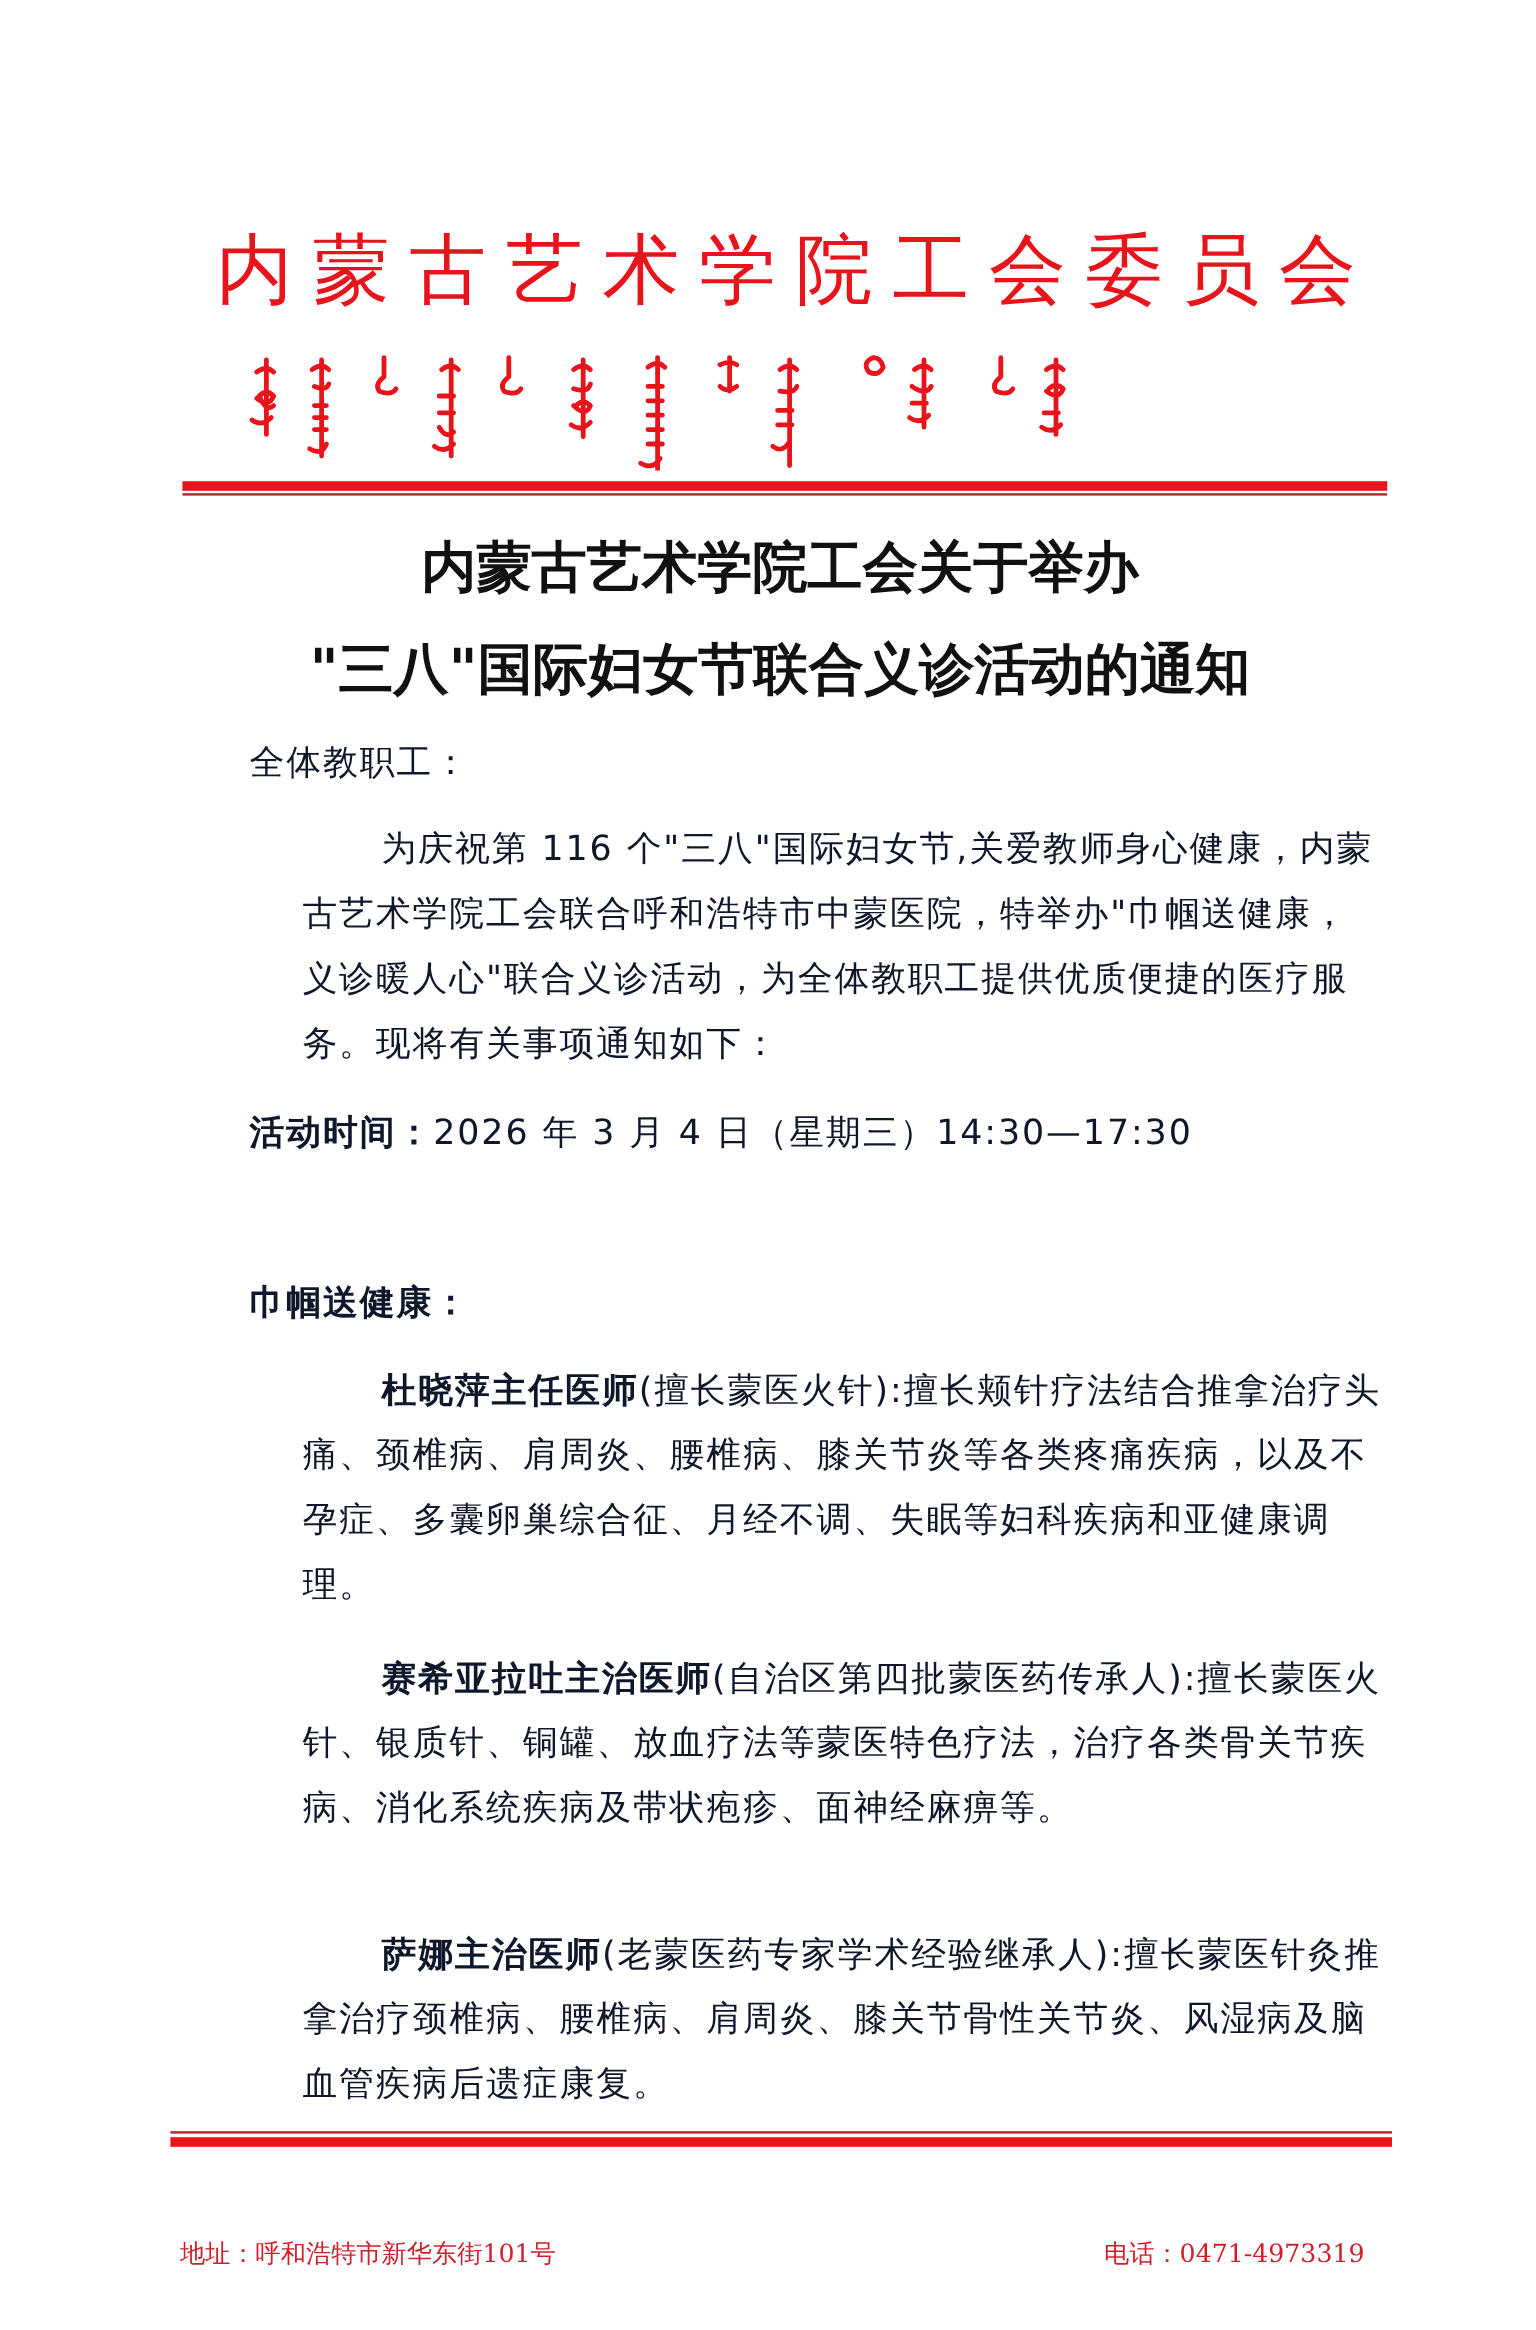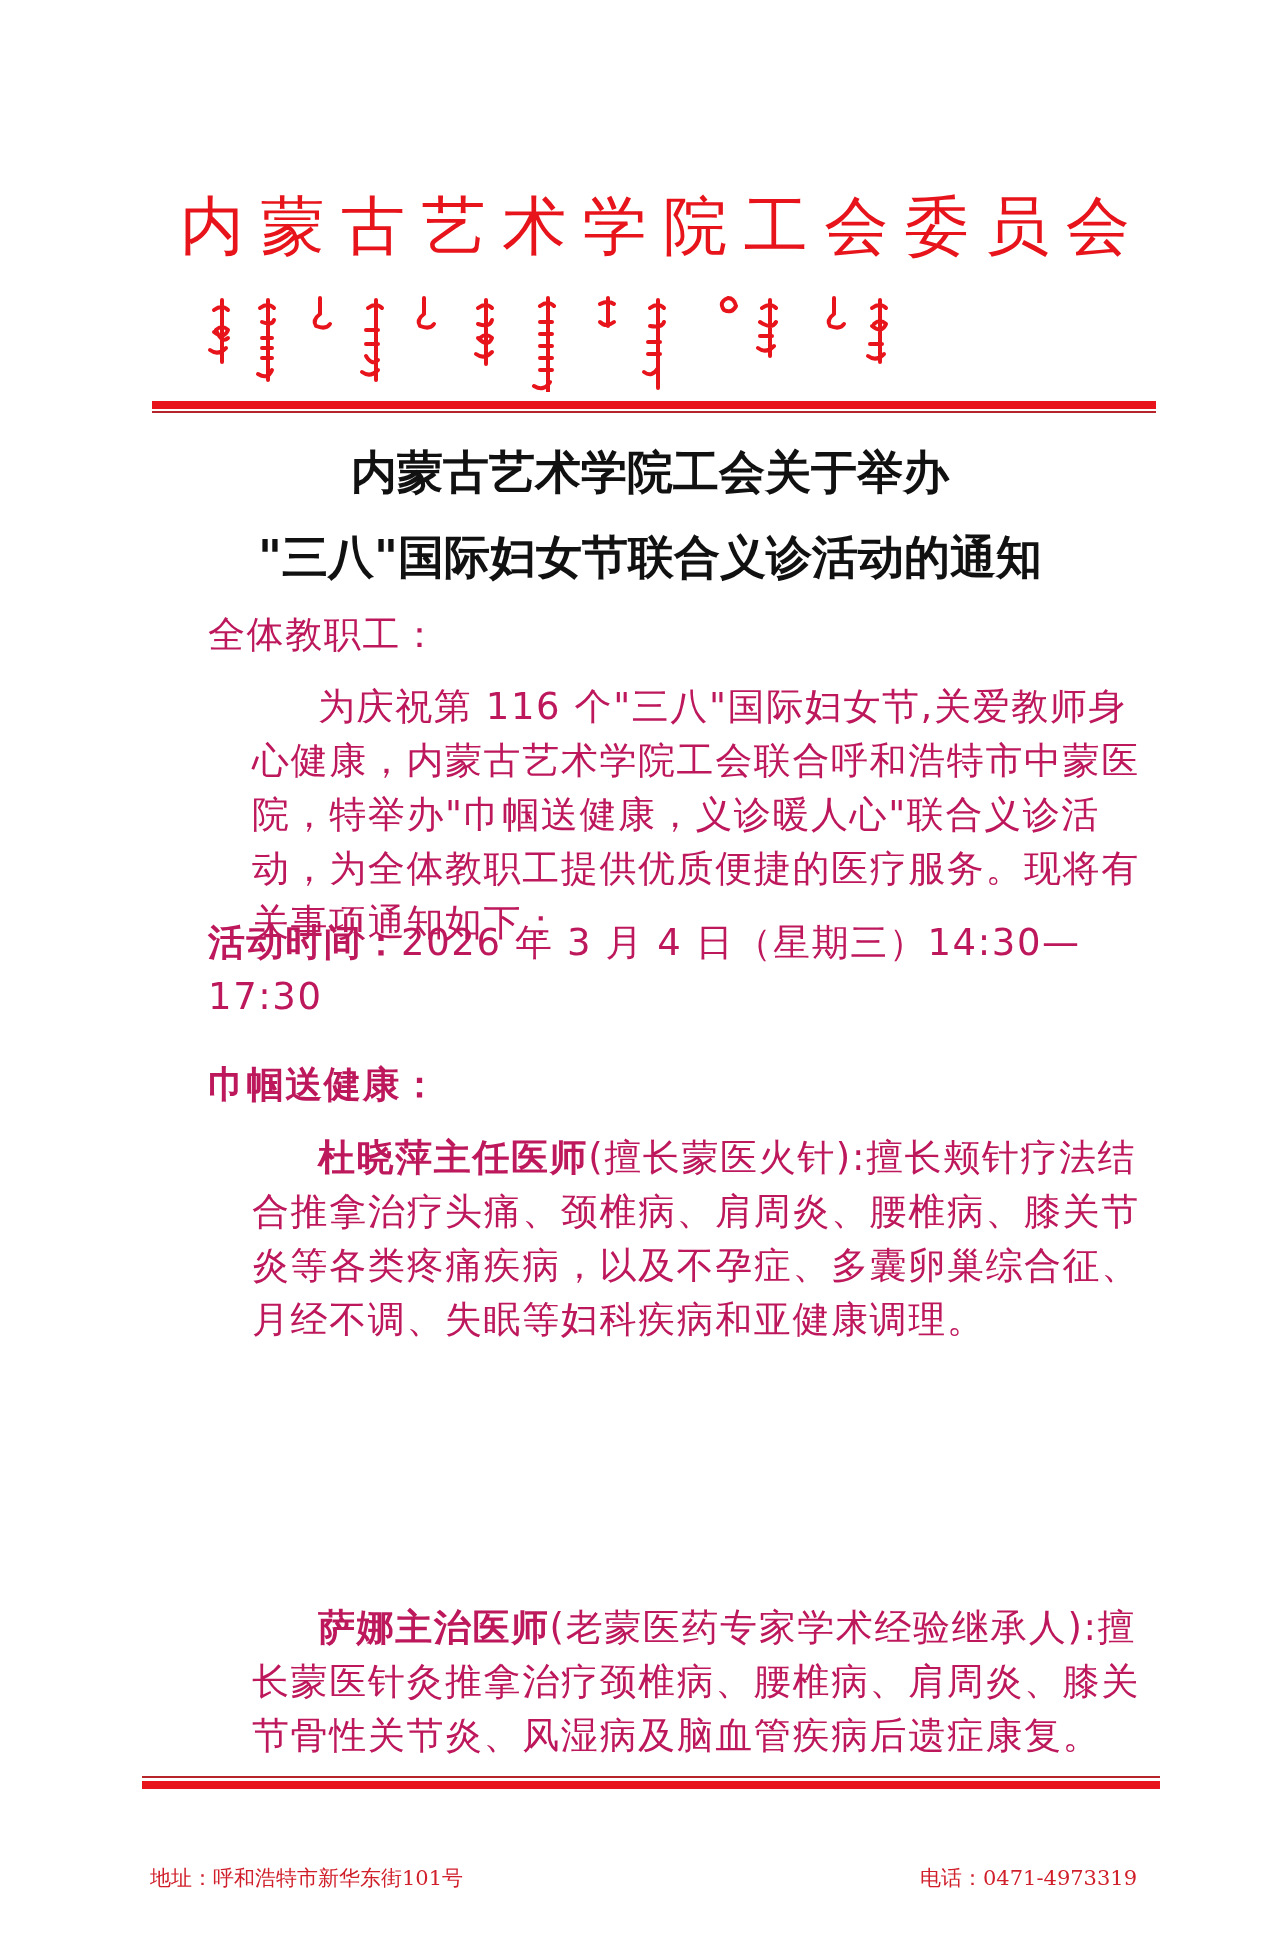--- a/index.html
+++ b/index.html
@@ -28,21 +28,21 @@
     font-family: "DejaVu Serif", "Liberation Serif", serif;
     font-weight: bold; color: #111;
     font-size: 46px; line-height: 56px;
   }
   .doc-title.l1 { top: 444px; left: 10px; }
   .doc-title.l2 { top: 529px; left: 10px; }
 
   .body-text {
     position: absolute; left: 208px; width: 900px;
     font-family: "DejaVu Sans", "Liberation Sans", sans-serif;
-    font-size: 37px; color: #be185d; letter-spacing: 1.6px;
+    font-size: 29px; color: #0f172a; letter-spacing: 1.6px;
   }
   .salutation { top: 608px; line-height: 54px; }
   .para { line-height: 54px; text-indent: 66px; margin-left: 44px; }
   .p-intro { top: 680px; }
   .info-line { line-height: 54px; }
   .info-time { top: 916px; }
   .info-place { top: 987px; }
   .info-experts { top: 1058px; }
   .lbl { font-weight: bold; font-family: "DejaVu Sans", "Liberation Sans", sans-serif; }
   .p-exp1 { top: 1131px; }
@@ -133,20 +133,23 @@
 
 
   <div class="body-text info-line info-experts">
     <span class="lbl">巾帼送健康：</span>
   </div>
 
   <div class="body-text para p-exp1">
     <span class="exp-name">杜晓萍主任医师</span><span>(擅长蒙医火针)</span><span>:擅长颊针疗法结合推拿治疗头痛、颈椎病、肩周炎、腰椎病、膝关节炎等各类疼痛疾病，以及不孕症、多囊卵巢综合征、月经不调、失眠等妇科疾病和亚健康调理。</span>
   </div>
 
+  <div class="body-text para p-exp2">
+    <span class="exp-name">赛希亚拉吐主治医师</span><span>(自治区第四批蒙医药传承人)</span><span>:擅长蒙医火针、银质针、铜罐、放血疗法等蒙医特色疗法，治疗各类骨关节疾病、消化系统疾病及带状疱疹、面神经麻痹等。</span>
+  </div>
 
   <div class="body-text para p-exp3">
     <span class="exp-name">萨娜主治医师</span><span>(老蒙医药专家学术经验继承人)</span><span>:擅长蒙医针灸推拿治疗颈椎病、腰椎病、肩周炎、膝关节骨性关节炎、风湿病及脑血管疾病后遗症康复。</span>
   </div>
 
   <div class="rule-bottom">
     <div class="thin"></div>
     <div class="thick"></div>
   </div>
 

